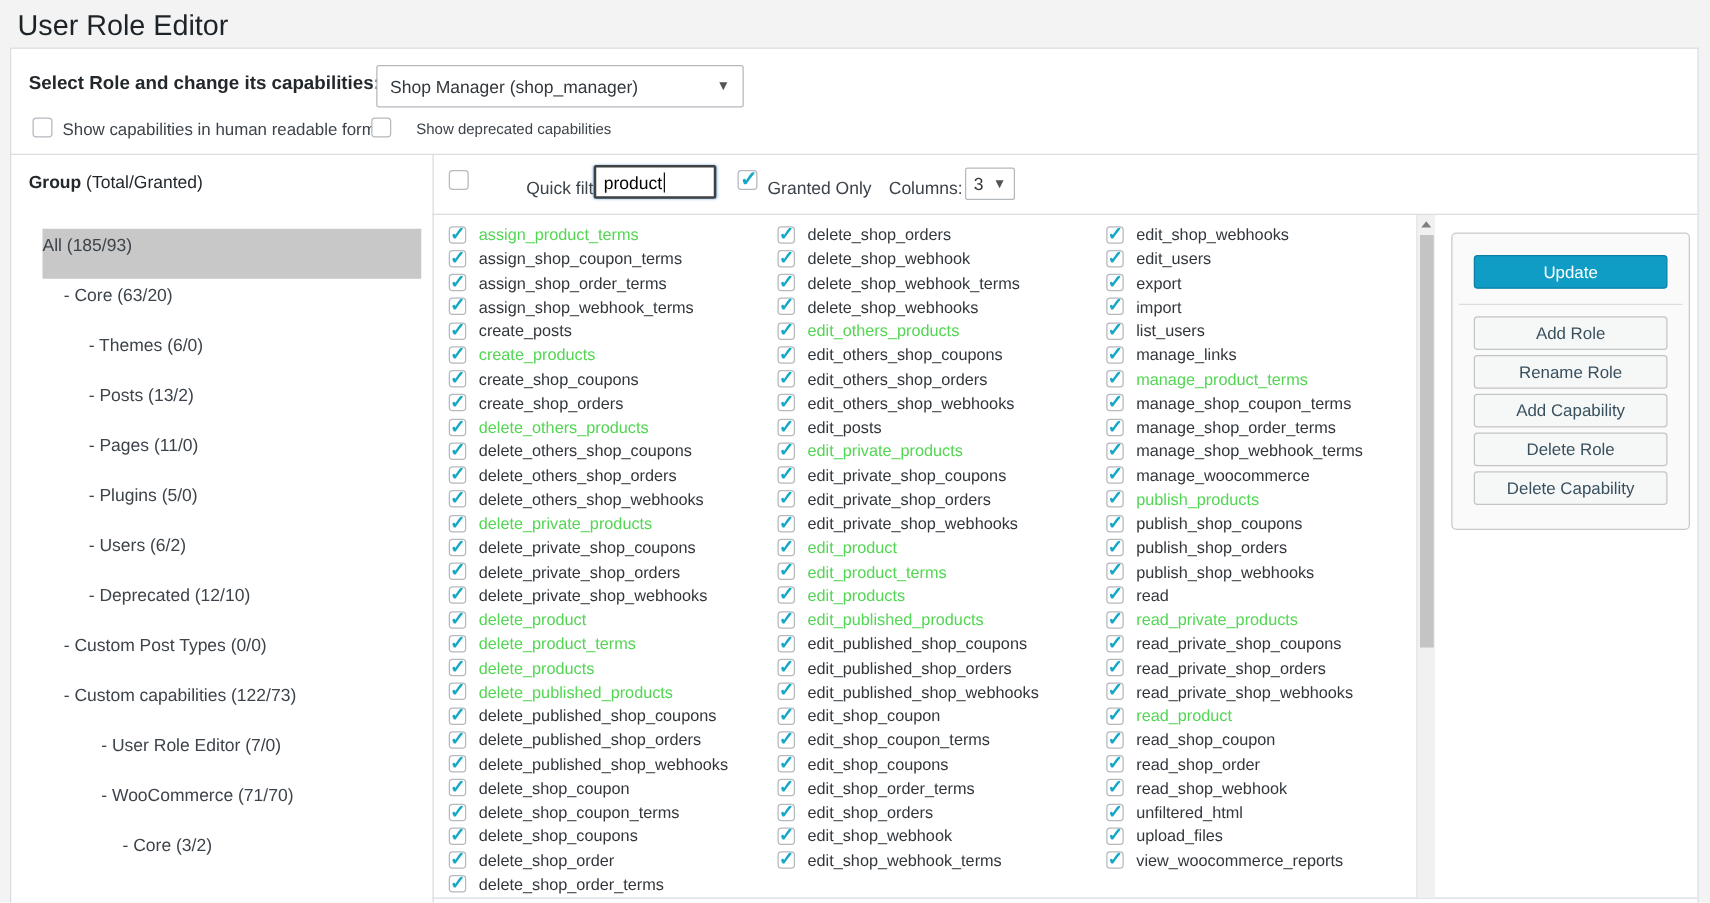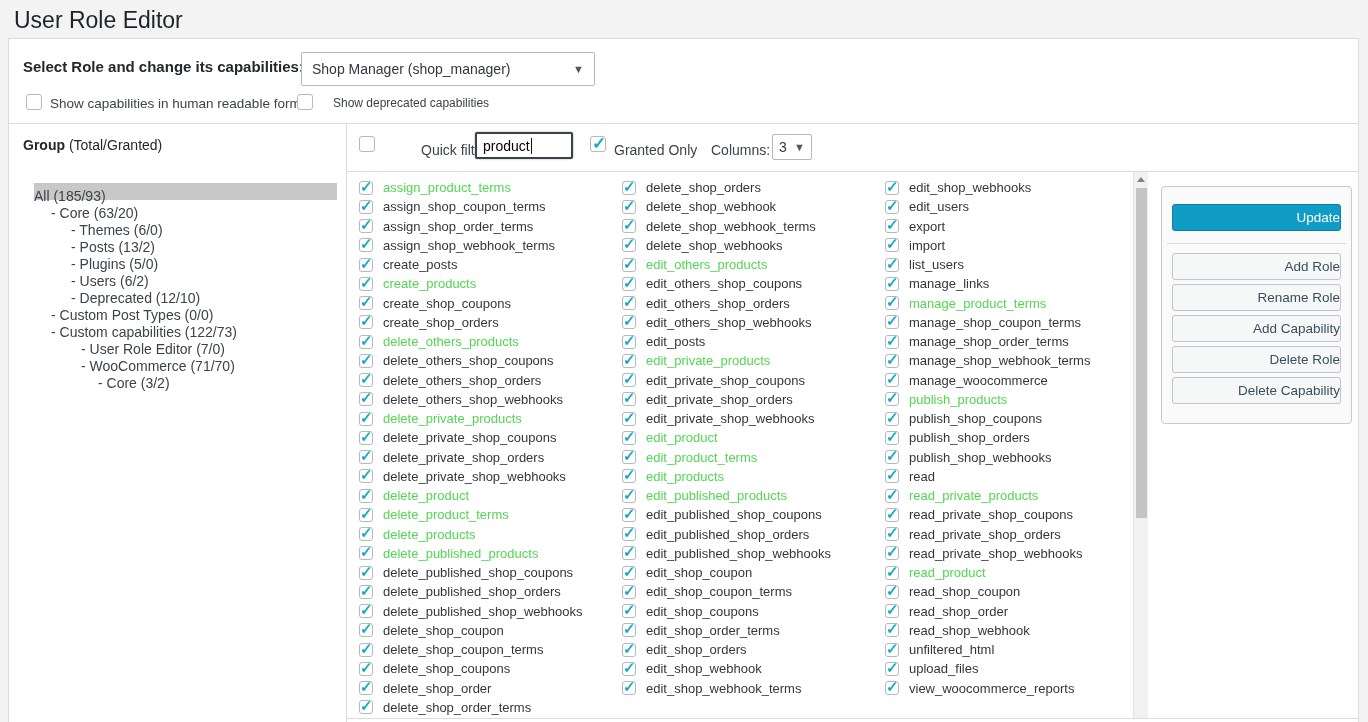--- a/index.html
+++ b/index.html
@@ -57,21 +57,21 @@
   .hr{position:absolute;height:1px;background:#dcdcde;}
   .hr-top{left:0;right:0;top:84px;}
   .hr-filter{left:337px;right:0;top:132px;}
   .hr-bottom{left:337px;right:0;top:679px;}
   .vdiv{position:absolute;left:337px;top:84px;bottom:0;width:1px;background:#dcdcde;}
   
   .group-header{position:absolute;left:14px;top:98px;font-size:14px;color:#23282d;}
   .group-header b{font-weight:bold;}
   .tree{position:absolute;left:0;top:144px;width:337px;}
   .tree-row{
-    height:17px;line-height:26px;font-size:14px;color:#3c434a;
+    height:40px;line-height:26px;font-size:14px;color:#3c434a;
     margin:0 9px 0 25px;cursor:pointer;white-space:nowrap;
   }
   .tree-row.selected{background:#c8c8c8;}
   .tree-row.d1{padding-left:17px;}
   .tree-row.d2{padding-left:37px;}
   .tree-row.d3{padding-left:47px;}
   .tree-row.d4{padding-left:64px;}
   
   .filter-cb{position:absolute;left:350px;top:97px;}
   .filter-label{position:absolute;left:412px;top:103px;font-size:14px;}
@@ -113,24 +113,24 @@
   .scroll-thumb{
     position:absolute;left:2px;top:16px;width:11px;height:330px;
     background:#c4c4c4;cursor:pointer;
   }
   
   .actions{
     position:absolute;left:1152px;top:147px;width:191px;height:238px;
     background:#fafafa;border:1px solid #c9c9c9;border-radius:4px;
   }
   .btn{
-    display:block;width:169px;height:27px;margin:0 auto;
+    display:block;width:155px;height:27px;margin:0 auto;
     border:1px solid #c3c4c7;border-radius:3px;background:#f6f7f7;
     font-family:"Liberation Sans",sans-serif;font-size:13.5px;color:#38505e;
-    cursor:pointer;text-align:right;line-height:25px;
+    cursor:pointer;text-align:center;line-height:25px;
   }
   .btn.primary{
     background:var(--accent);border-color:var(--accent-border);color:#fff;
     margin-top:17px;
   }
   .actions-divider{height:1px;background:#ddd;margin:12px 5px 9px;}
   .secondary-buttons .btn{margin-bottom:4px;}
 </style>
 </head>
 <body>
@@ -153,20 +153,21 @@
   <div class="hr hr-top"></div>
   <div class="vdiv"></div>
 
   <div class="group-header"><b>Group</b><span> (Total/Granted)</span></div>
   <div class="tree">
 
   <div class="tree-row selected d0"><span>All (185/93)</span></div>
       <div class="tree-row d1"><span>- Core (63/20)</span></div>
       <div class="tree-row d2"><span>- Themes (6/0)</span></div>
       <div class="tree-row d2"><span>- Posts (13/2)</span></div>
+      <div class="tree-row d2"><span>- Pages (11/0)</span></div>
       <div class="tree-row d2"><span>- Plugins (5/0)</span></div>
       <div class="tree-row d2"><span>- Users (6/2)</span></div>
       <div class="tree-row d2"><span>- Deprecated (12/10)</span></div>
       <div class="tree-row d1"><span>- Custom Post Types (0/0)</span></div>
       <div class="tree-row d1"><span>- Custom capabilities (122/73)</span></div>
       <div class="tree-row d3"><span>- User Role Editor (7/0)</span></div>
       <div class="tree-row d3"><span>- WooCommerce (71/70)</span></div>
       <div class="tree-row d4"><span>- Core (3/2)</span></div>
     </div>
 

